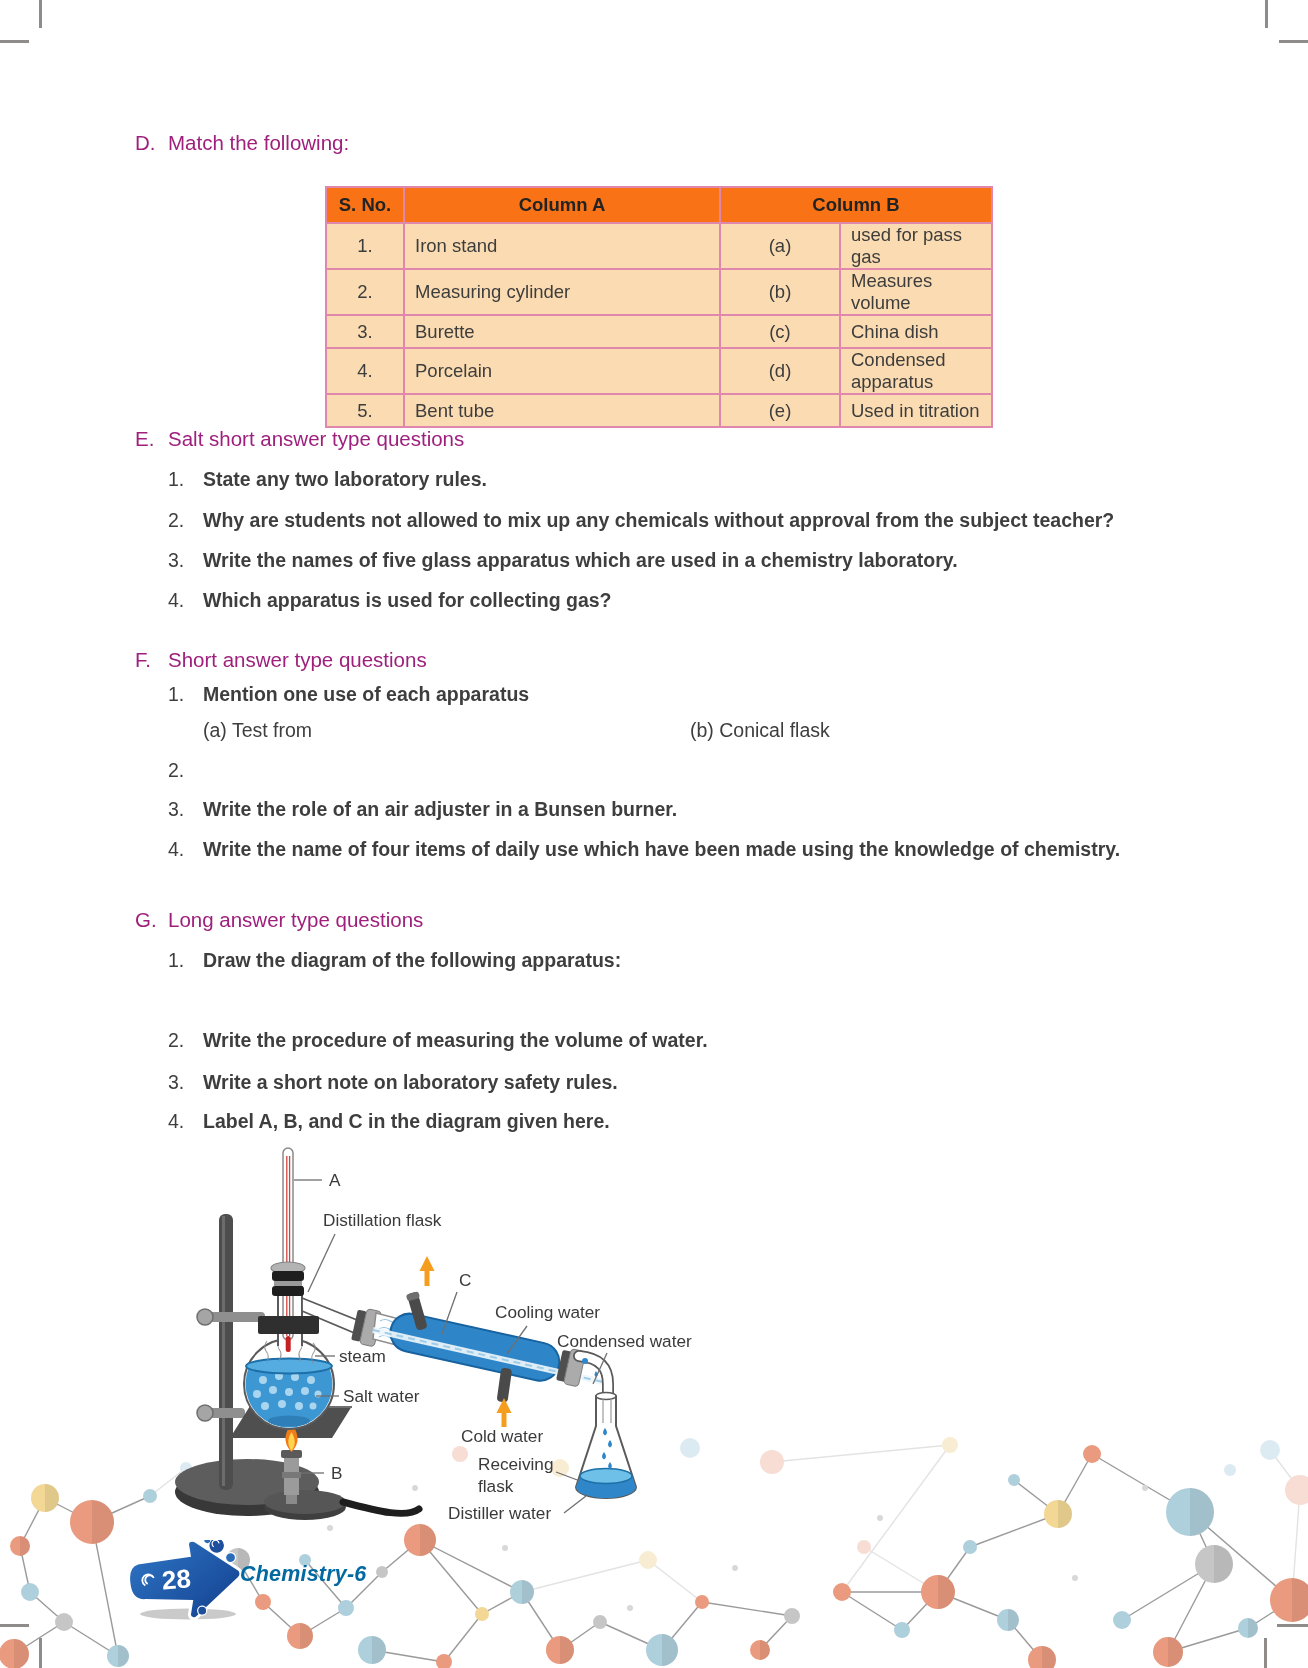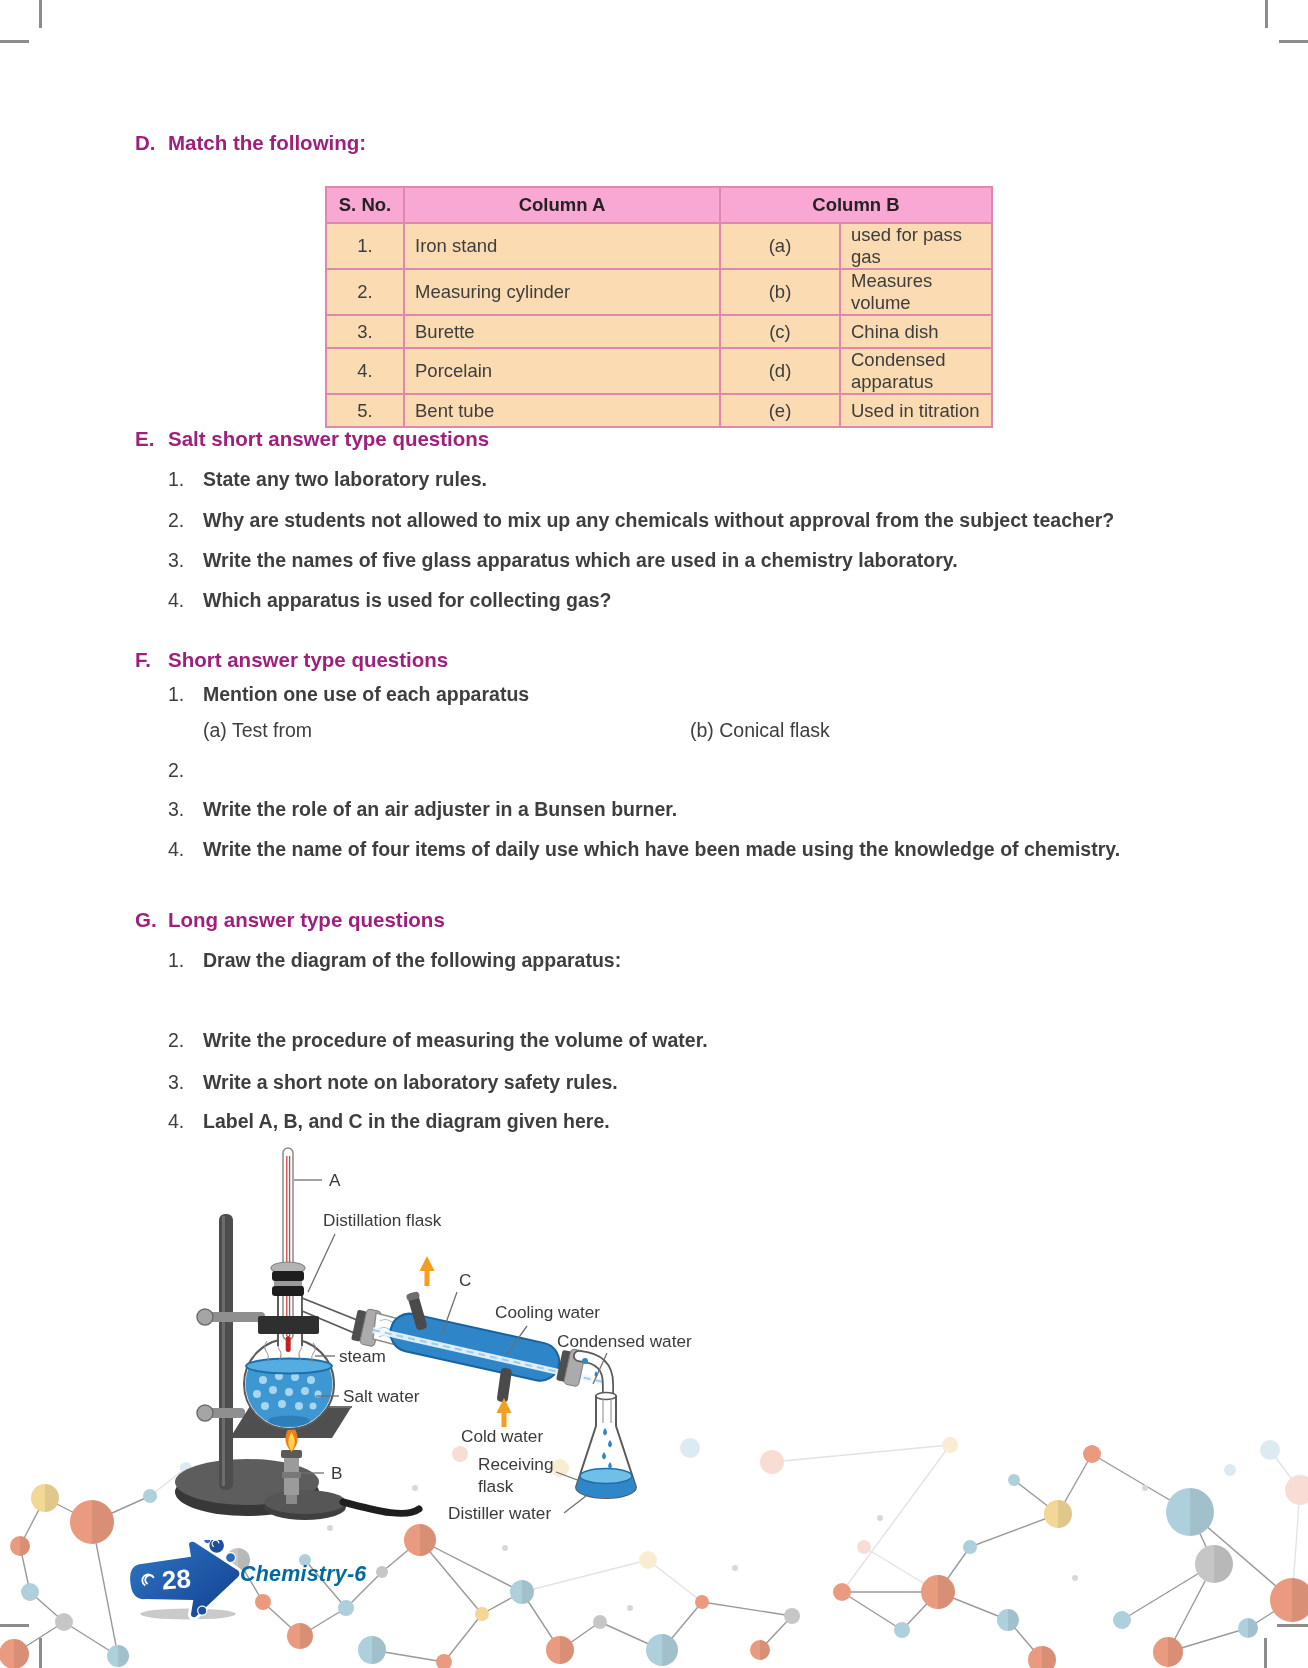--- a/index.html
+++ b/index.html
@@ -4,37 +4,37 @@
 <style>
   html,body { margin:0; padding:0; background:#e9e9e9; }
   .page {
     position:relative; width:1308px; height:1668px; margin:0 auto;
     background:#ffffff; overflow:hidden;
     font-family:"Liberation Sans", sans-serif; color:#3e3e3e;
   }
   
   .crop { position:absolute; background:#8f8b88; }
   
-  .sec { position:absolute; left:135px; font-size:20.5px; font-weight:bold; color:#9e1f7c; white-space:nowrap; }
+  .sec { position:absolute; left:135px; font-size:20.5px; font-weight:normal; color:#9e1f7c; white-space:nowrap; }
   .sec .sec-letter { display:inline-block; width:33px; }
   
   .q { position:absolute; left:0; width:100%; height:26px; font-size:19.5px; color:#3e3e3e; white-space:nowrap; }
   .q .q-num  { position:absolute; left:168px; }
   .q .q-text { position:absolute; left:203px;font-weight:bold; }
   .q .sub-a  { position:absolute; left:203px; }
   .q .sub-b  { position:absolute; left:690px; }
   
   .match-table {
     position:absolute; left:325px; top:186px;
     border-collapse:collapse; table-layout:fixed;
     font-size:18.5px; color:#3d3d3d;
   }
   .match-table th, .match-table td { border:2px solid #df87ad; overflow:hidden; }
   .match-table th {
-    background:#f9a8d4; color:#232323; font-weight:bold; height:34px; padding:0 8px;
+    background:#f97316; color:#232323; font-weight:bold; height:34px; padding:0 8px;
   }
   .match-table td { background:#fbdcb2; height:31px; padding:0 10px; }
   .match-table td.c-sno, .match-table td.c-key { text-align:center; padding:0; }
   
   .diagram-svg { position:absolute; left:155px; top:1140px; z-index:3; }
   .deco-svg { position:absolute; left:0; top:1428px; z-index:1; }
   .badge-svg { position:absolute; left:122px; top:1540px; z-index:4; }
   .book-label {
     position:absolute; left:240px; top:1562px; z-index:4;
     font-size:21.5px; font-weight:bold; color:#0369a1; letter-spacing:.2px;font-style:italic;

